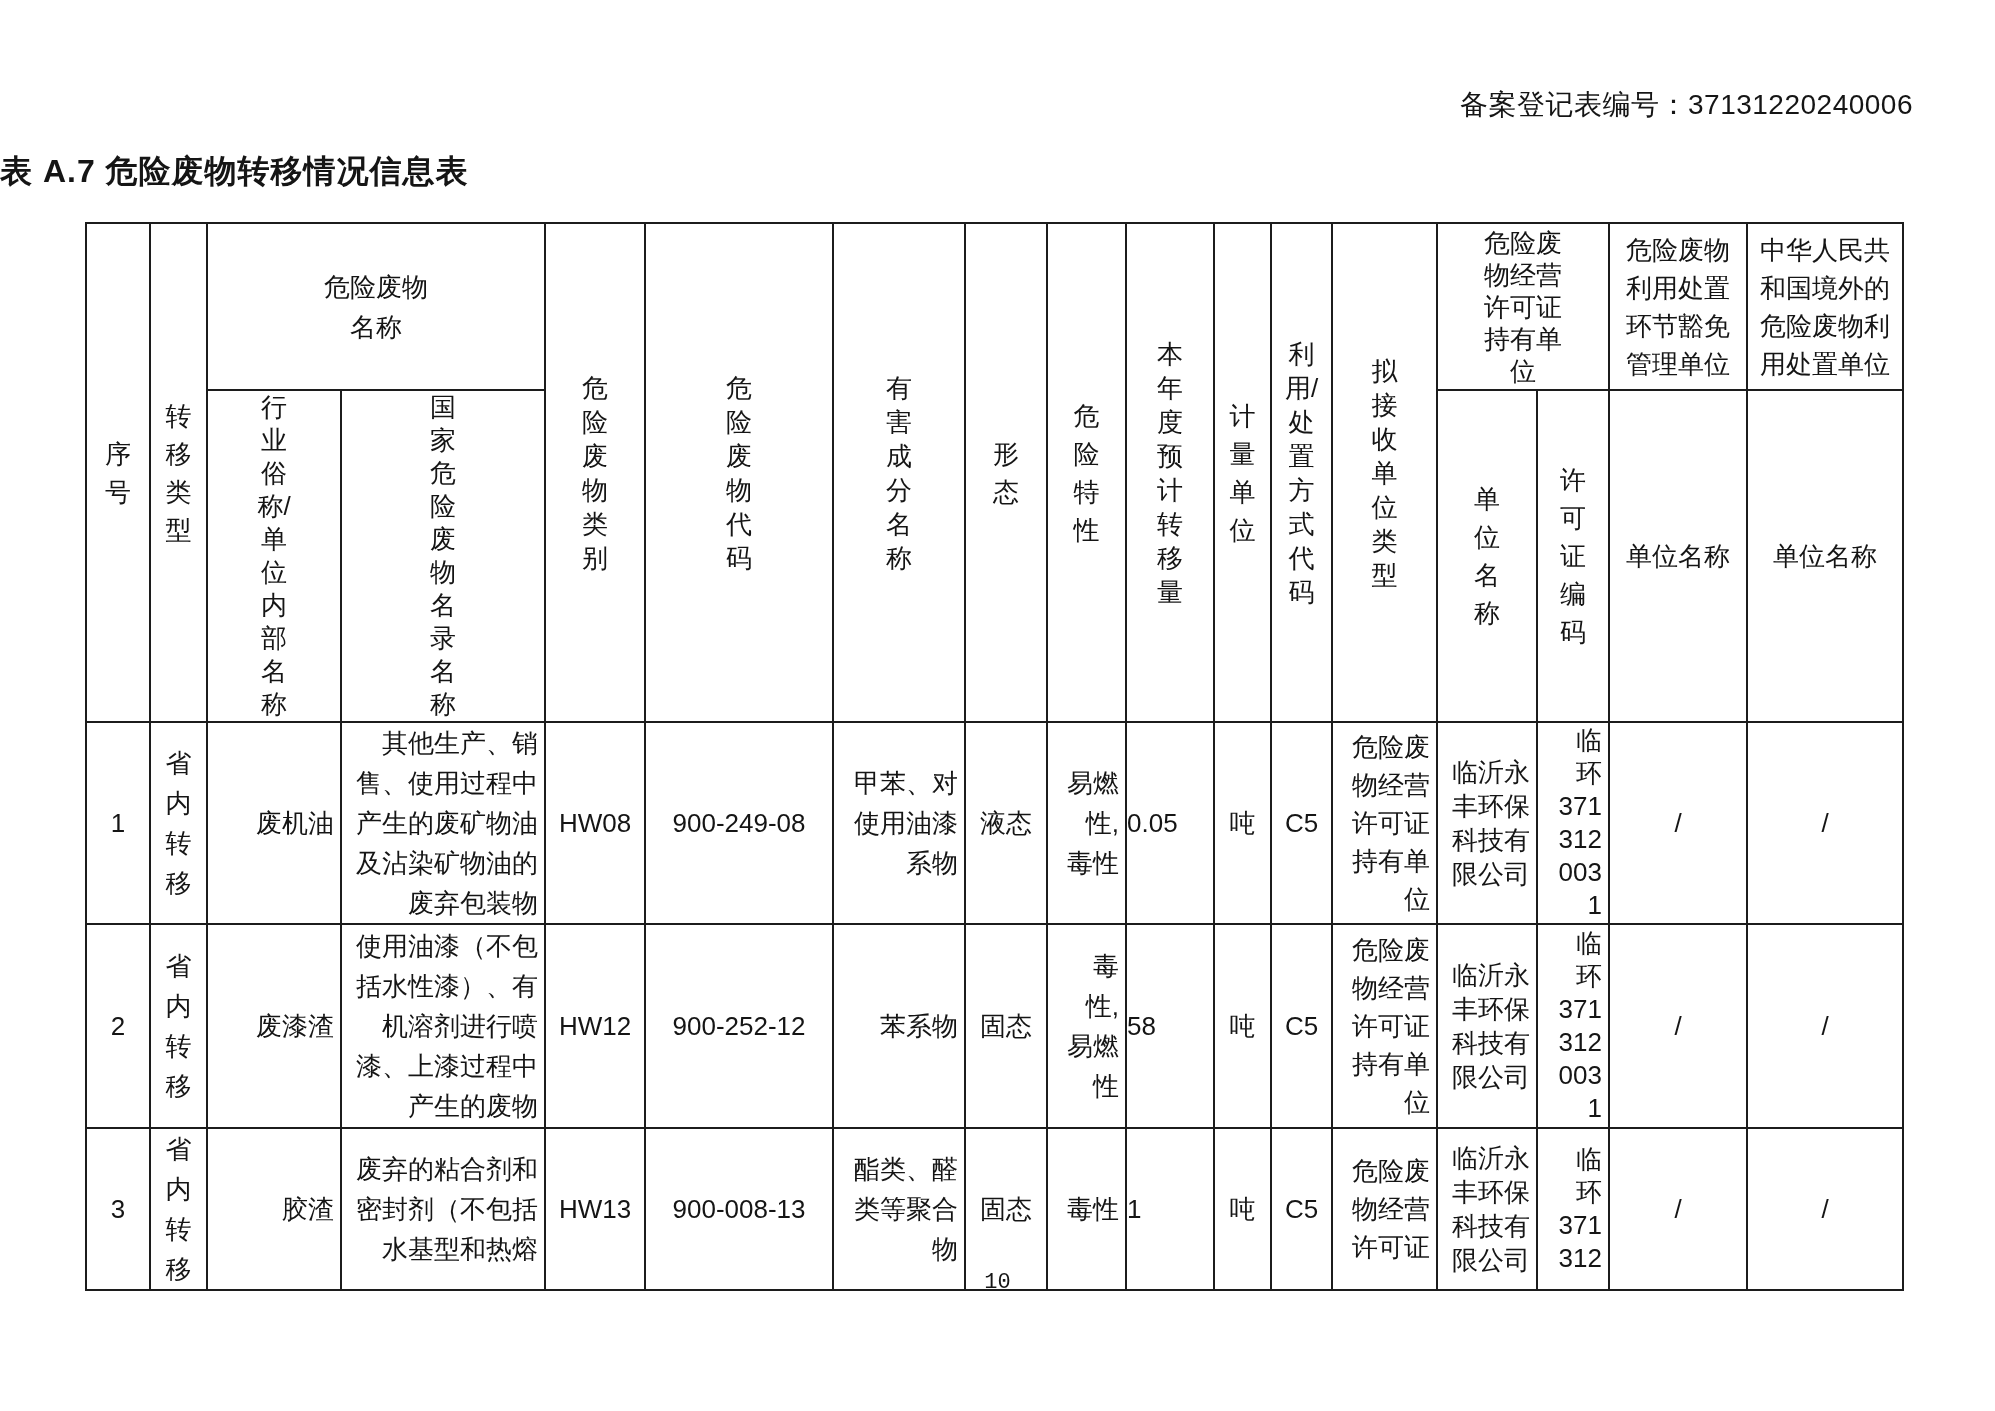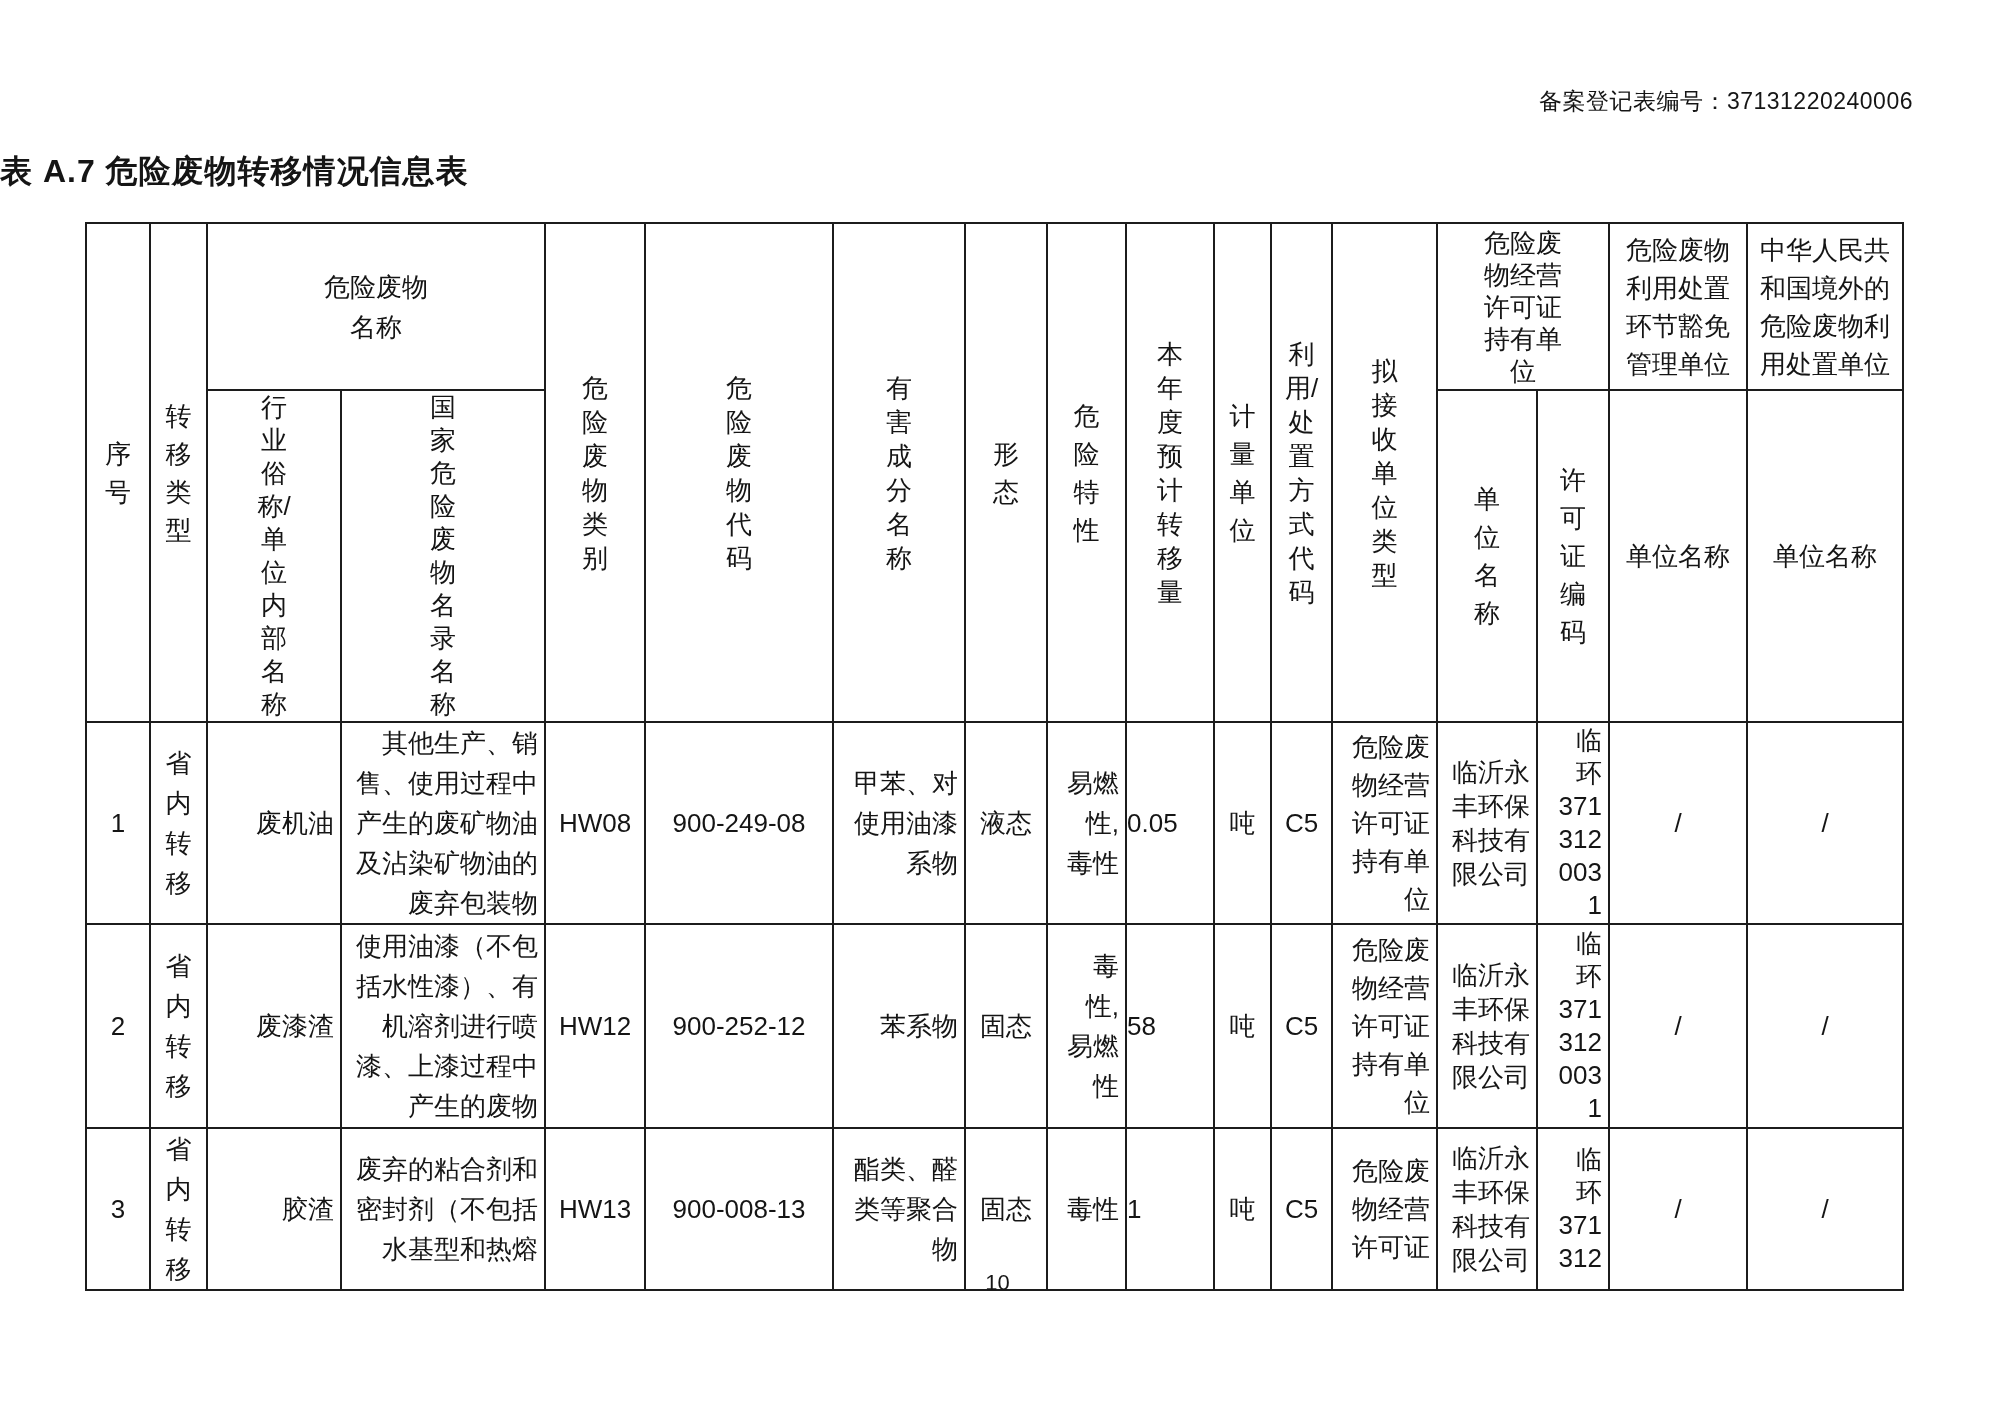--- a/index.html
+++ b/index.html
@@ -1,21 +1,21 @@
 <!DOCTYPE html>
 <html><head>
 <meta charset="utf-8">
 <style>
   html,body{margin:0;padding:0;}
   body{
     width:1995px;height:1411px;background:#ffffff;position:relative;
     font-family:"Liberation Sans","DejaVu Sans",sans-serif;color:#151515;
   }
   .doc-number{
-    position:absolute;top:86px;right:82px;font-size:23px;letter-spacing:.5px;
+    position:absolute;top:86px;right:82px;font-size:28px;letter-spacing:.5px;
     white-space:pre;
   }
   .doc-title{
     position:absolute;top:150px;left:0;width:100%;text-align:left;
     font-size:32px;font-weight:700;letter-spacing:1px;
   }
   table.main{
     position:absolute;left:85px;top:222px;width:1817px;
     border-collapse:collapse;table-layout:fixed;
   }
@@ -33,20 +33,21 @@
   tr.row-3{height:140px;}
   .lh32{line-height:32px;}
   .lh33{line-height:33px;}
   .lh34{line-height:34px;}
   .lh40{line-height:40px;}
   .cell-left{text-align:right;padding-left:12px;padding-right:6px;}
   .cell-right{text-align:left;padding-right:12px;}
   .page-number{
     position:absolute;top:1270px;left:0;width:100%;text-align:center;
     font-size:22px;
+    font-family:Liberation Mono, monospace;
   }
 </style>
 </head>
 <body>
 
 <div class="doc-number">备案登记表编号：37131220240006</div>
 <div class="doc-title">表 A.7 危险废物转移情况信息表</div>
 
 <table class="main">
   <colgroup>

